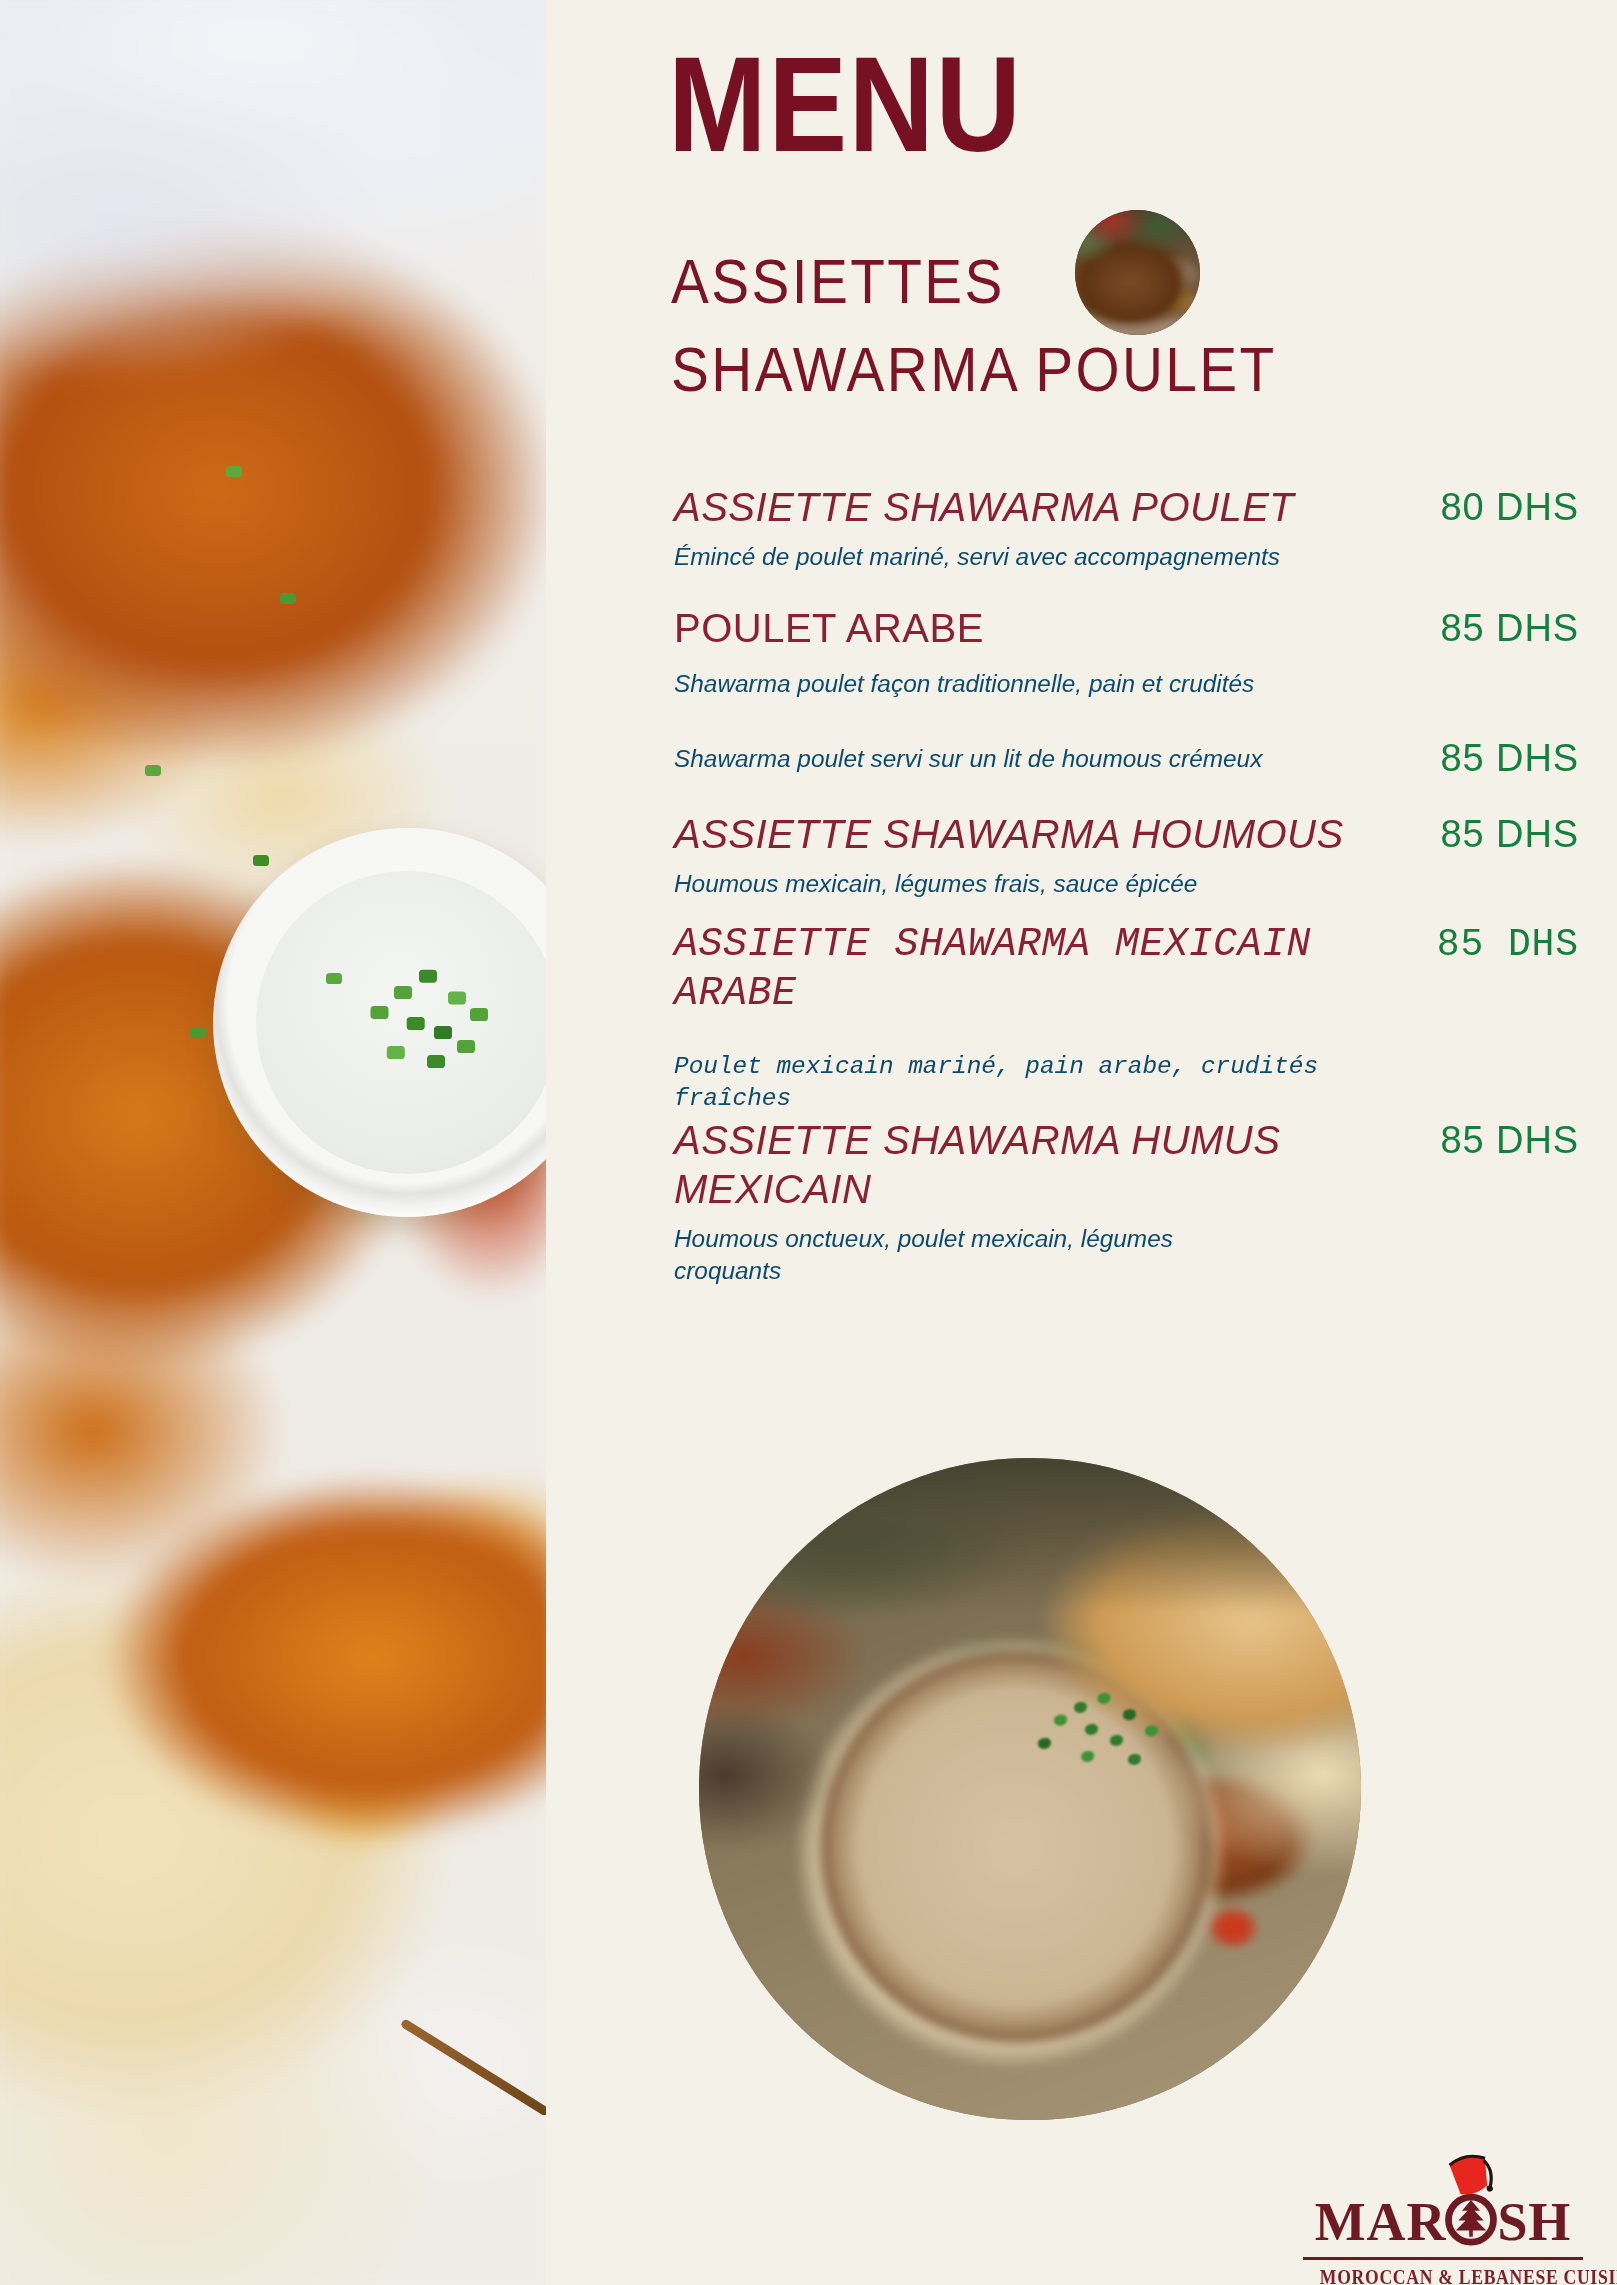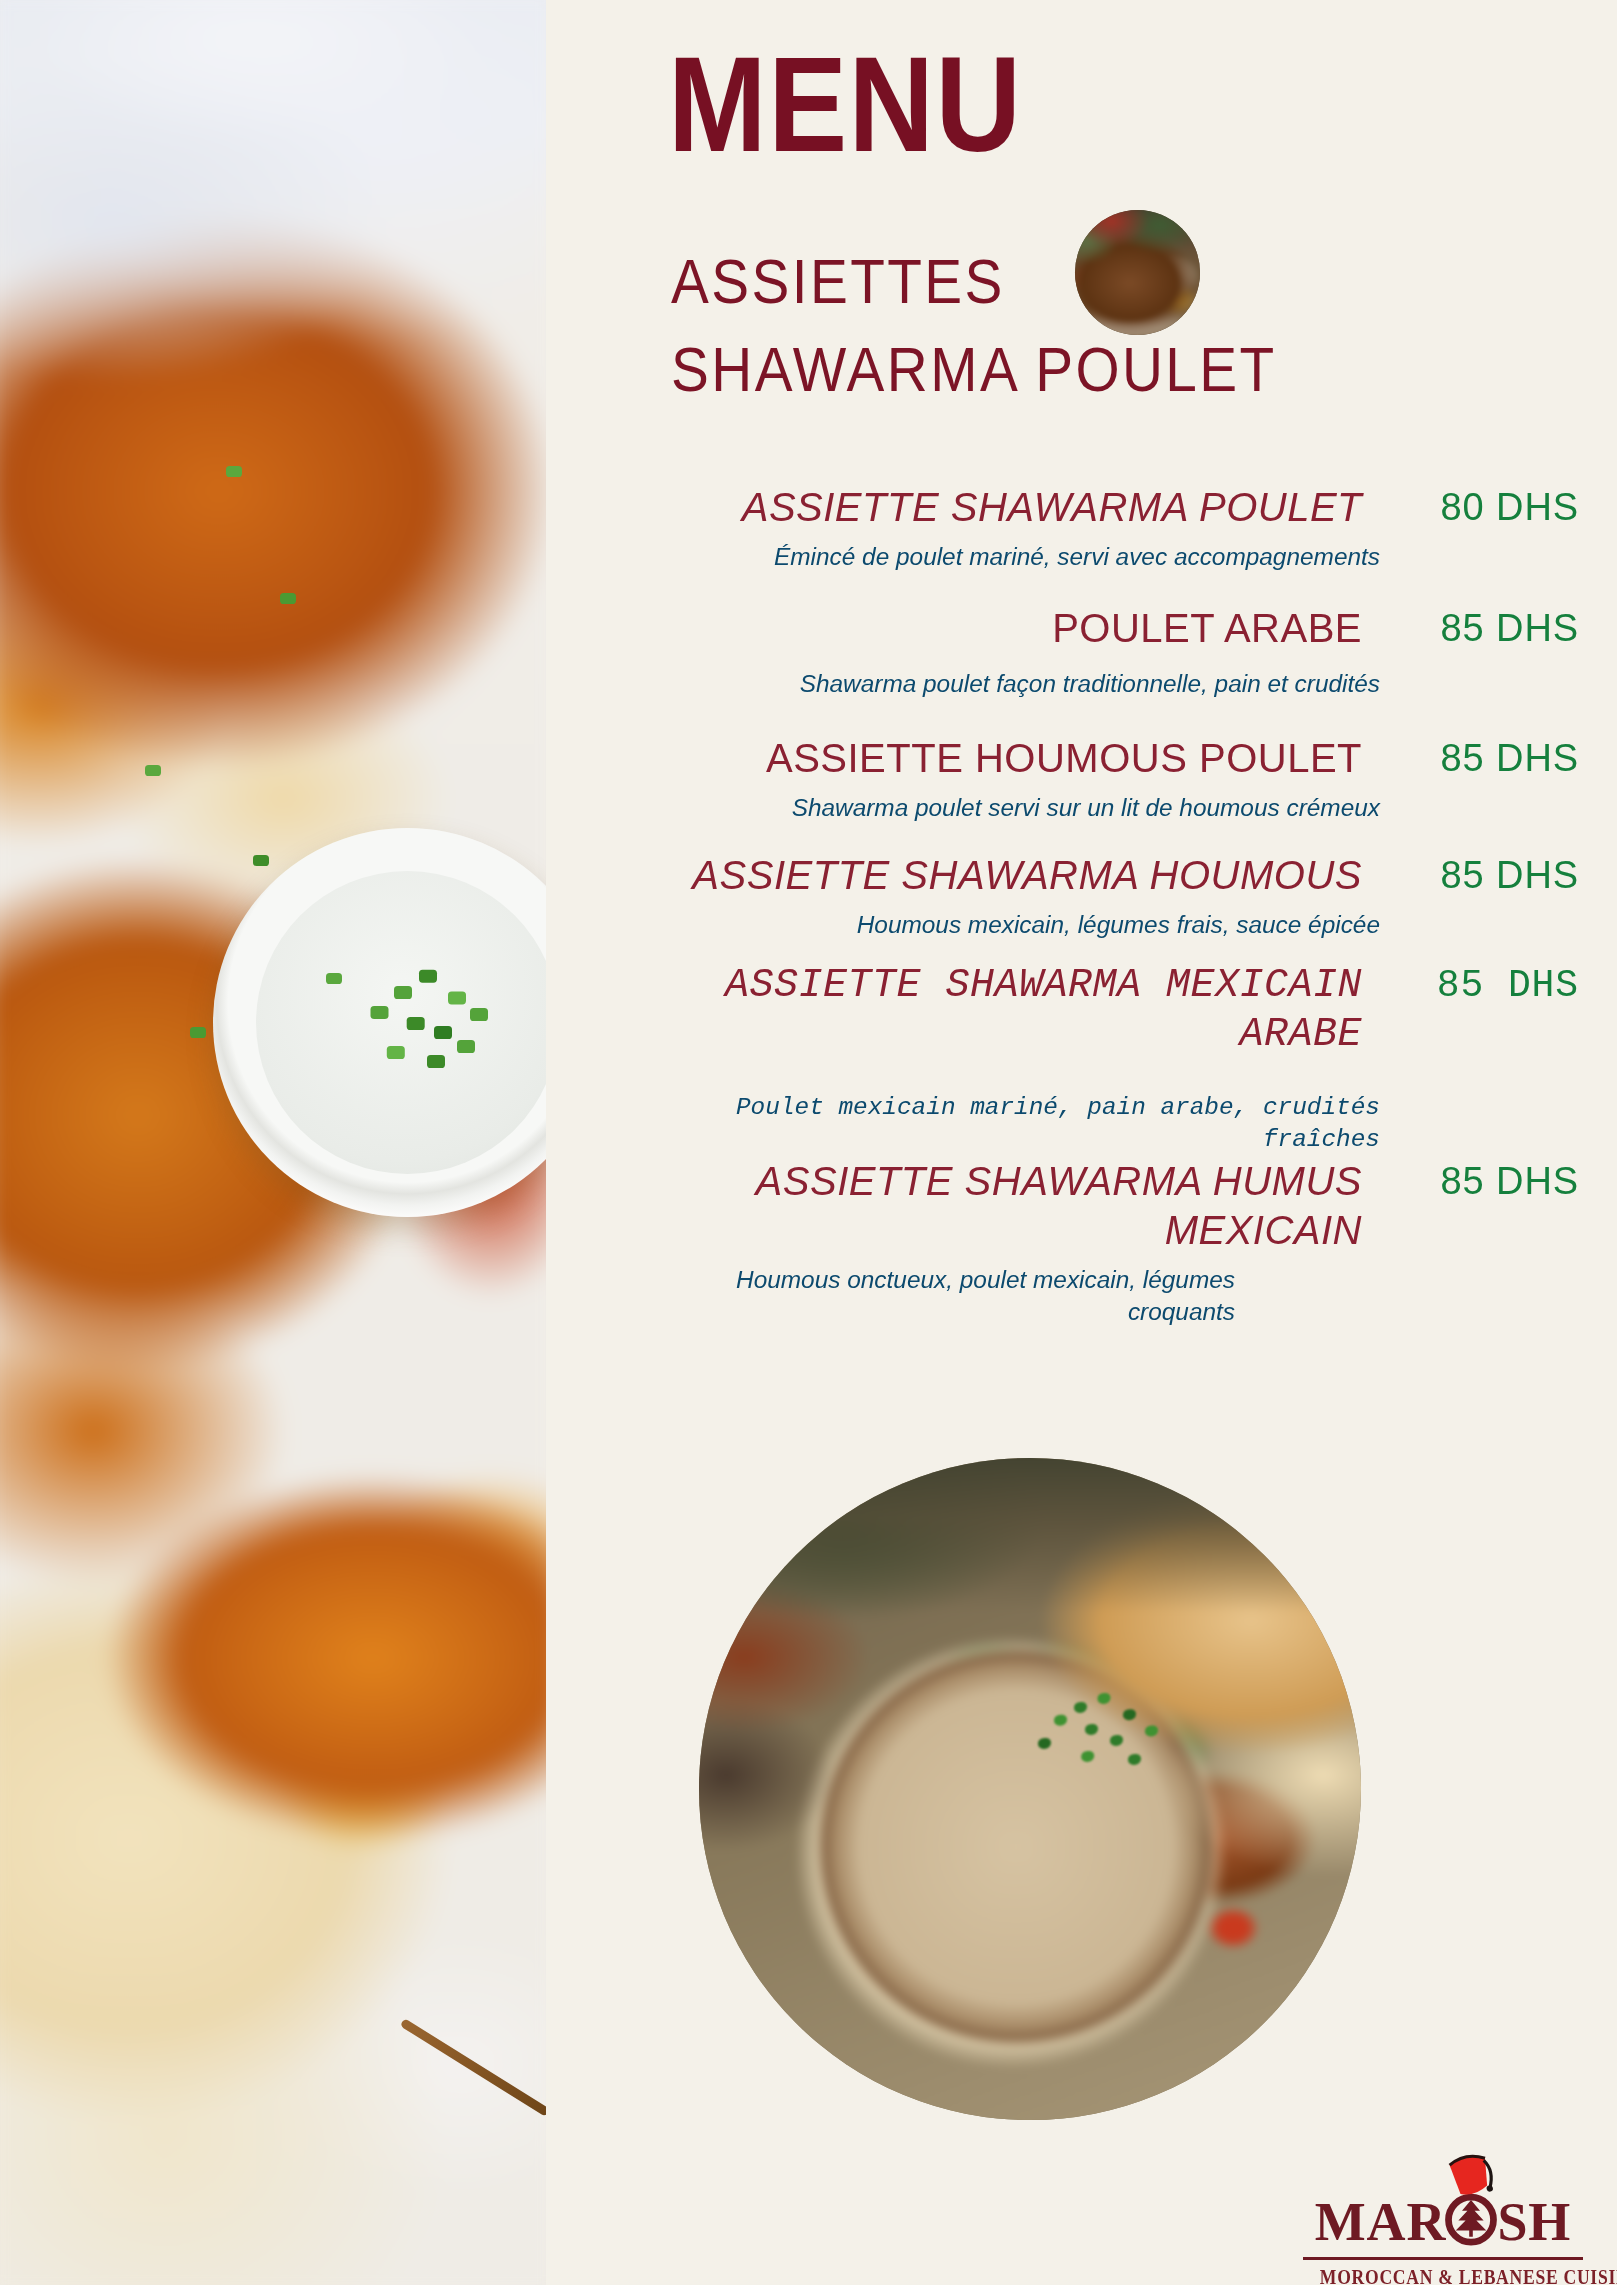--- a/index.html
+++ b/index.html
@@ -59,21 +59,21 @@
       radial-gradient(63px 40px at 90px 20px, #3f5c33 0%, rgba(63,92,51,0) 72%),
       radial-gradient(45px 33px at 16.3px 36px,  #5c7042 0%, rgba(92,112,66,0) 70%),
       radial-gradient(87px 67px at 60px 78px,  #7b4a26 0%, #5d3312 55%, rgba(93,51,18,0) 78%),
       radial-gradient(40px 31px at 101px 71px, #f0ebe0 0%, rgba(240,235,224,0) 72%),
       radial-gradient(33px 23.5px at 105px 94px,#e2ae38 0%, rgba(226,174,56,0) 70%),
       radial-gradient(27px 22px at 18px 74px,  #c23a22 0%, rgba(194,58,34,0) 70%),
       radial-gradient(81px 27px at 60px 116px, #ece8e0 0%, rgba(236,232,224,0) 75%),
       linear-gradient(180deg,#43372a,#6b5438 40%,#7c5f3e);}
 
   .menu-items{position:absolute;left:674px;top:483px;width:905px;}
-  .menu-item{display:flex;justify-content:space-between;align-items:flex-start;margin-bottom:29px;text-align:right;}
+  .menu-item{display:flex;justify-content:space-between;align-items:flex-start;margin-bottom:29px;}
   .item-text{width:724px;}
   .item-name{max-width:688px;font-size:40px;line-height:49px;letter-spacing:0.5px;color:#8a2132;}
   .item-name.italic{font-style:italic;}
   .item-name.upright{font-style:normal;}
   .item-desc{max-width:706px;margin-top:9px;font-size:24.4px;line-height:32px;font-style:italic;color:#0c4a6e;}
   .item-price{font-size:38px;line-height:49px;letter-spacing:0.9px;color:#15803d;white-space:nowrap;}
   .menu-item:nth-child(1){margin-bottom:31px;}
   .menu-item:nth-child(2){margin-bottom:34px;}
   .menu-item:nth-child(2) .item-desc{margin-top:14.5px;}
   .menu-item:nth-child(3){margin-bottom:27px;}
@@ -157,21 +157,20 @@
   <div class="menu-item">
     <div class="item-text">
       <div class="item-name upright">POULET ARABE</div>
       <div class="item-desc">Shawarma poulet façon traditionnelle, pain et crudités</div>
     </div>
     <div class="item-price">85 DHS</div>
   </div>
 
   <div class="menu-item">
     <div class="item-text">
-      <div class="item-name upright">ASSIETTE HOUMOUS POULET</div>
       <div class="item-desc">Shawarma poulet servi sur un lit de houmous crémeux</div>
     </div>
     <div class="item-price">85 DHS</div>
   </div>
 
   <div class="menu-item">
     <div class="item-text">
       <div class="item-name italic">ASSIETTE SHAWARMA HOUMOUS</div>
       <div class="item-desc">Houmous mexicain, légumes frais, sauce épicée</div>
     </div>

